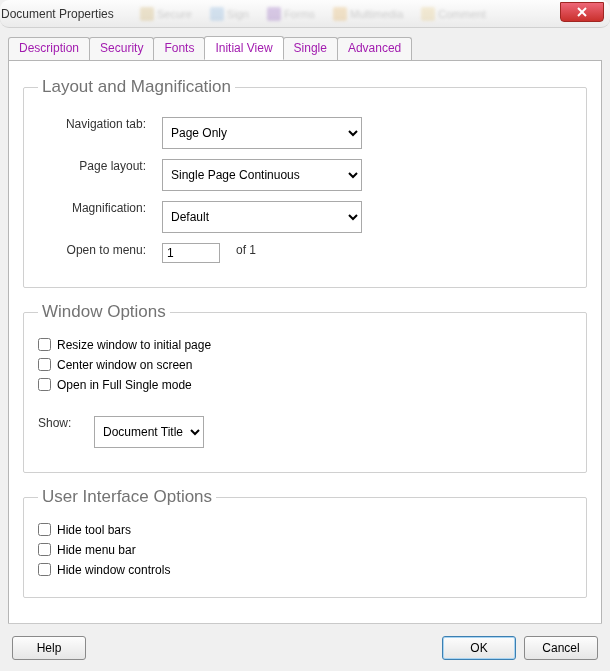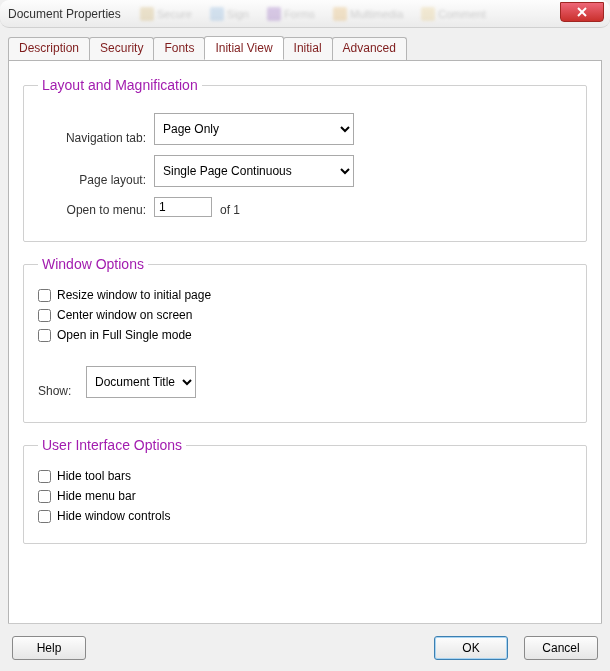--- a/index.html
+++ b/index.html
@@ -11,21 +11,21 @@
     width: 610px;
     height: 671px;
     overflow: hidden;
   }
   .title-bar {
     height: 28px;
     background: linear-gradient(#fdfdfd, #ebebeb);
     border-bottom: 1px solid #d0d0d0;
     display: flex;
     align-items: center;
-    padding-left: 8px;
+    padding-left: 1px;
     position: relative;
     border-radius: 9px;
   }
   .title-bar .title {
     color: #333;
   }
   .close-btn {
     position: absolute;
     right: 6px;
     top: 2px;
@@ -67,21 +67,21 @@
     margin: 8px 8px 0 8px;
     position: relative;
   }
   .tab {
     border: 1px solid #b5b5b5;
     border-bottom: none;
     background: #f7f7f7;
     padding: 3px 10px;
     margin-right: -1px;
     font-size: 12px;
-    color: #7f1d1d;
+    color: #a21caf;
     cursor: pointer;
     border-radius: 3px 3px 0 0;
     position: relative;
     top: 1px;
   }
   .tab.active {
     background: #fff;
     z-index: 2;
     border-bottom: 1px solid #fff;
     top: 0;
@@ -97,29 +97,30 @@
     padding: 10px 14px;
     position: relative;
   }
   fieldset.group {
     border: 1px solid #d0d0d0;
     border-radius: 2px;
     margin: 6px 0 14px 0;
     padding: 10px 14px 14px 14px;
   }
   fieldset.group legend {
-    font-size: 14px;
-    color: #a21caf;
+    font-size: 17px;
+    color: #737373;
     padding: 0 4px;
     margin-top: 28px;
   }
   .row {
     display: flex;
-    align-items: flex-end;
+    align-items: flex-start;
     margin: 10px 0;
+    gap: 8px;
   }
   .row label.lbl {
     width: 108px;
     text-align: right;
     margin-right: 8px;
     color: #333;
   }
   select.combo, input.text {
     border: 1px solid #a9a9a9;
     background: #fff;
@@ -128,38 +129,37 @@
   }
   select.combo {
     height: 32px;
   }
   .combo-wide { width: 200px; }
   .combo-med  { width: 110px; }
   .text-small { width: 58px; height: 20px; }
   .suffix { margin-left: 8px; color: #333; }
   .chk-row {
     display: flex;
-    align-items: flex-end;
+    align-items: flex-start;
     margin: 6px 0;
   }
   .chk-row input[type=checkbox] {
     margin: 0 6px 0 0;
   }
   .bottom-bar {
     position: absolute;
     left: 8px;
     right: 8px;
     bottom: 8px;
     height: 40px;
     border-top: 1px solid #c9c9c9;
     display: flex;
     align-items: center;
     padding: 8px 4px 0 4px;
     background: #f0f0f0;
-    gap: 8px;
   }
   .btn {
     min-width: 74px;
     height: 24px;
     border: 1px solid #8a8a8a;
     background: linear-gradient(#fdfdfd,#e6e6e6);
     border-radius: 3px;
     font: inherit;
     cursor: pointer;
   }
@@ -202,21 +202,21 @@
       <line x1="9" y1="1" x2="1" y2="9" stroke="#fff" stroke-width="2"></line>
     </svg>
   </div>
 </div>
 
 <div class="tabs">
   <div class="tab">Description</div>
   <div class="tab">Security</div>
   <div class="tab">Fonts</div>
   <div class="tab active">Initial View</div>
-  <div class="tab">Initial</div>
+  <div class="tab">Single</div>
   <div class="tab">Advanced</div>
 </div>
 
 <div class="panel">
 
   <fieldset class="group">
     <legend>Layout and Magnification</legend>
 
     <div class="row">
       <label class="lbl">Navigation tab:</label>
@@ -225,20 +225,26 @@
       </select>
     </div>
 
     <div class="row">
       <label class="lbl">Page layout:</label>
       <select class="combo combo-wide">
         <option>Single Page Continuous</option>
       </select>
     </div>
 
+    <div class="row">
+      <label class="lbl">Magnification:</label>
+      <select class="combo combo-wide">
+        <option>Default</option>
+      </select>
+    </div>
 
     <div class="row">
       <label class="lbl">Open to menu:</label>
       <input type="text" class="text text-small" value="1" style="">
       <span class="suffix">of 1</span>
     </div>
   </fieldset>
 
   <fieldset class="group">
     <legend>Window Options</legend>

